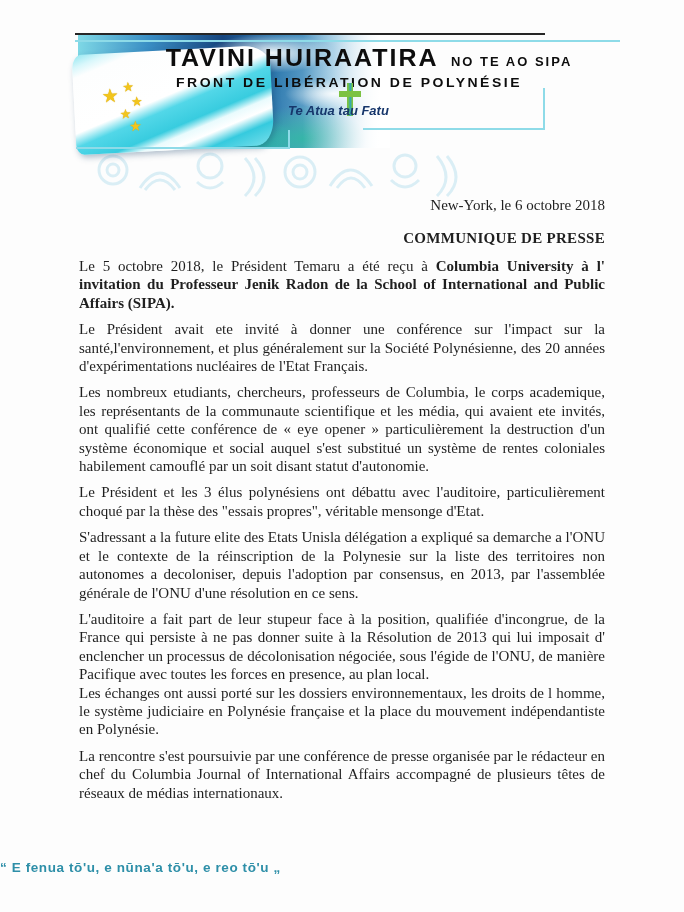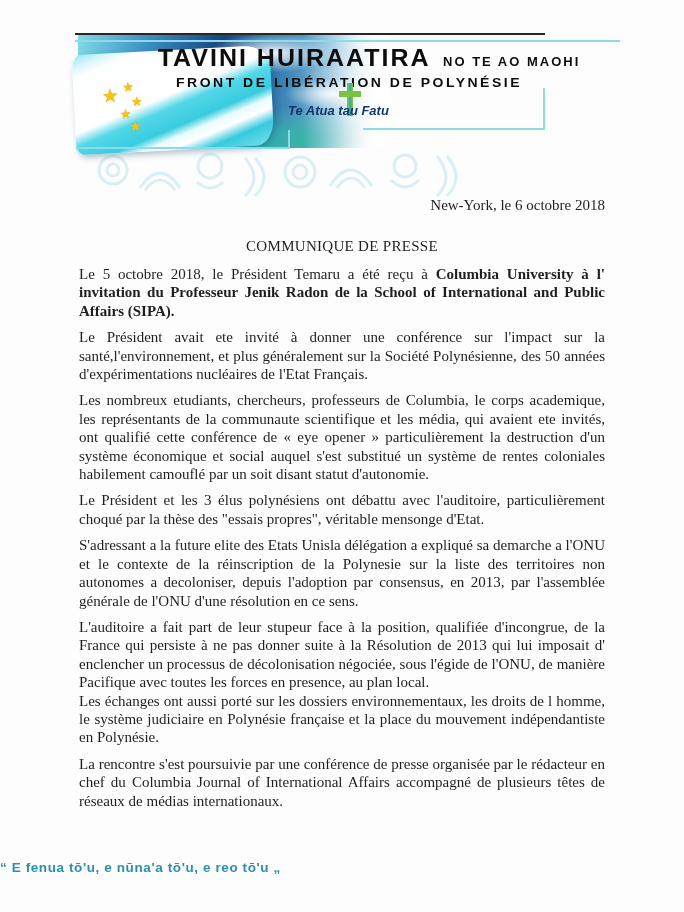--- a/index.html
+++ b/index.html
@@ -98,25 +98,25 @@
     white-space: nowrap;
   }
 
   .watermark { position: absolute; z-index: 0; opacity: .55; }
   .wm-strip  { left: 85px;  top: 148px; }
   .wm-cross  { left: 256px; top: 86px;  }
 
   
   .doc { position: absolute; left: 79px; top: 197px; width: 526px; z-index: 6; }
   .dateline {
-    margin: 0 0 24px; font-size: 15px; text-align: right;
+    margin: 0 0 16px; font-size: 15px; text-align: right;
   }
   .doc-title {
-    margin: 16px 0 10px; font-size: 15px; font-weight: normal;
-    letter-spacing: .3px; text-align: center;
+    margin: 16px 0 10px; font-size: 15px; font-weight: bold;
+    letter-spacing: .3px; text-align: right;
   }
   .para {
     margin: 0 0 8px; font-size: 15px; line-height: 18.4px;
     text-align: justify; white-space: pre-line;
   }
   .para strong { font-weight: bold; }
 
   .footer-motto {
     position: absolute; left: 0; right: 0; top: 860px; z-index: 6;
     margin: 0; text-align: left;
@@ -169,21 +169,21 @@
       <span class="star s1">★</span>
       <span class="star s2">★</span>
       <span class="star s3">★</span>
       <span class="star s4">★</span>
       <span class="star s5">★</span>
     </div>
 
     <div class="titles">
       <div class="title-line1">
         <span class="org-name">TAVINI HUIRAATIRA</span>
-        <span class="org-suffix">NO TE AO MAOHI</span>
+        <span class="org-suffix">NO TE AO SIPA</span>
       </div>
       <div class="org-subtitle">FRONT DE LIBÉRATION DE POLYNÉSIE</div>
     </div>
 
     <div class="cross"></div>
 
     <div class="atua">Te Atua tau Fatu</div>
 
     <div class="line-dark"></div>
     <div class="line-cyan-top"></div>
@@ -192,21 +192,21 @@
     <div class="line-photo-bottom"></div>
     <div class="line-step-v"></div>
   </header>
 
   <main class="doc">
     <p class="dateline">New-York, le 6 octobre 2018</p>
     <h1 class="doc-title">COMMUNIQUE DE PRESSE</h1>
 
     <p class="para"><span>Le 5 octobre 2018, le Président Temaru a été reçu à </span><strong>Columbia University à l' invitation du Professeur Jenik Radon de la School of International and Public Affairs (SIPA).</strong></p>
 
-    <p class="para">Le Président avait ete invité à donner une conférence sur l'impact sur la santé,l'environnement, et plus généralement sur la Société Polynésienne, des 50 années d'expérimentations nucléaires de l'Etat Français.</p>
+    <p class="para">Le Président avait ete invité à donner une conférence sur l'impact sur la santé,l'environnement, et plus généralement sur la Société Polynésienne, des 20 années d'expérimentations nucléaires de l'Etat Français.</p>
     <p class="para">Les nombreux etudiants, chercheurs, professeurs de Columbia, le corps academique, les représentants de la communaute scientifique et les média, qui avaient ete invités, ont qualifié cette conférence de « eye opener » particulièrement la destruction d'un système économique et social auquel s'est substitué un système de rentes coloniales habilement camouflé par un soit disant statut d'autonomie.</p>
     <p class="para">Le Président et les 3 élus polynésiens ont débattu avec l'auditoire, particulièrement choqué par la thèse des "essais propres", véritable mensonge d'Etat.</p>
     <p class="para">S'adressant a la future elite des Etats Unisla délégation a expliqué sa demarche a l'ONU et le contexte de la réinscription de la Polynesie sur la liste des territoires non autonomes a decoloniser, depuis l'adoption par consensus, en 2013, par l'assemblée générale de l'ONU d'une résolution en ce sens.</p>
     <p class="para">L'auditoire a fait part de leur stupeur face à la position, qualifiée d'incongrue, de la France qui persiste à ne pas donner suite à la Résolution de 2013 qui lui imposait d' enclencher un processus de décolonisation négociée, sous l'égide de l'ONU, de manière Pacifique avec toutes les forces en presence, au plan local.
 Les échanges ont aussi porté sur les dossiers environnementaux, les droits de l homme, le système judiciaire en Polynésie française et la place du mouvement indépendantiste en Polynésie.</p>
     <p class="para">La rencontre s'est poursuivie par une conférence de presse organisée par le rédacteur en chef du Columbia Journal of International Affairs accompagné de plusieurs têtes de réseaux de médias internationaux.</p>
   </main>
 
   <p class="footer-motto">“ E fenua tō'u, e nūna'a tō'u, e reo tō'u „</p>
 

